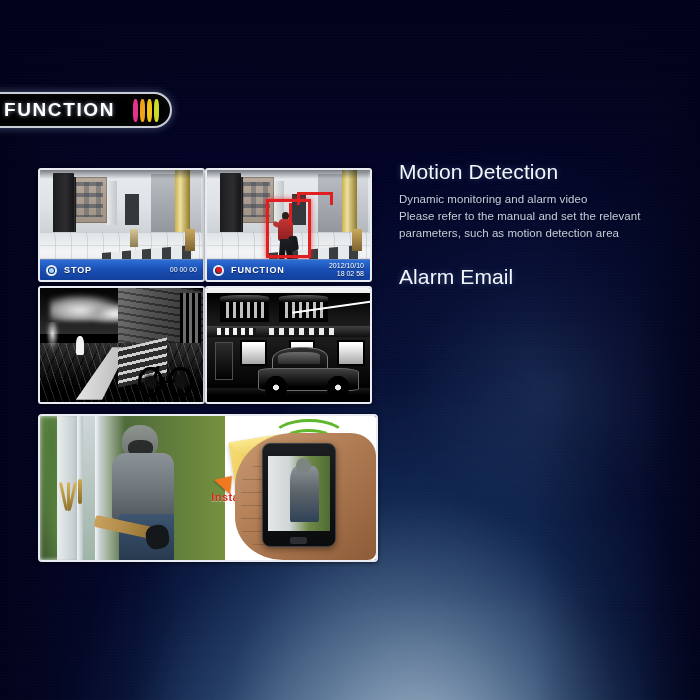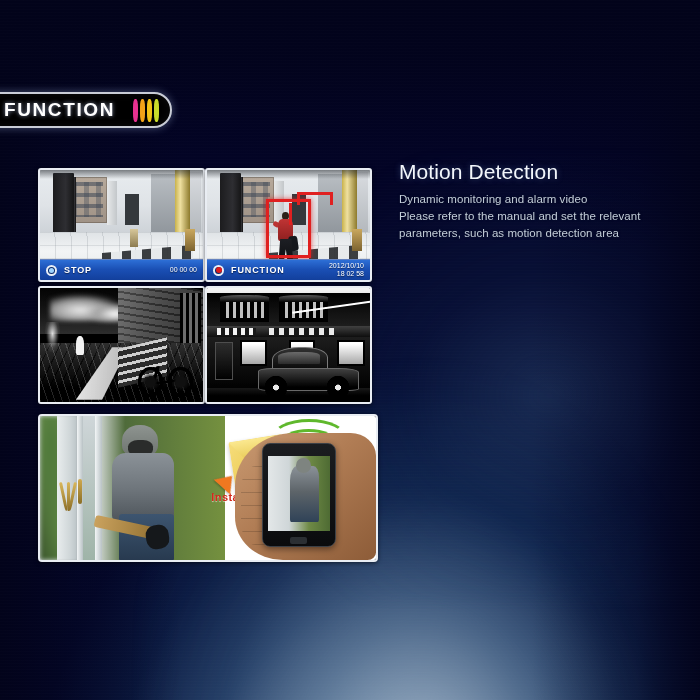--- a/index.html
+++ b/index.html
@@ -814,14 +814,15 @@
 
   <div class="block b1">
     <h2>Motion Detection</h2>
     <p>Dynamic monitoring and alarm video<br>Please refer to the manual and set the relevant<br>parameters, such as motion detection area</p>
   </div>
 
   <div class="block b2">
   </div>
 
   <div class="block b3">
+    <h2>Alarm Email</h2>
   </div>
 </div>
 
 </body></html>

